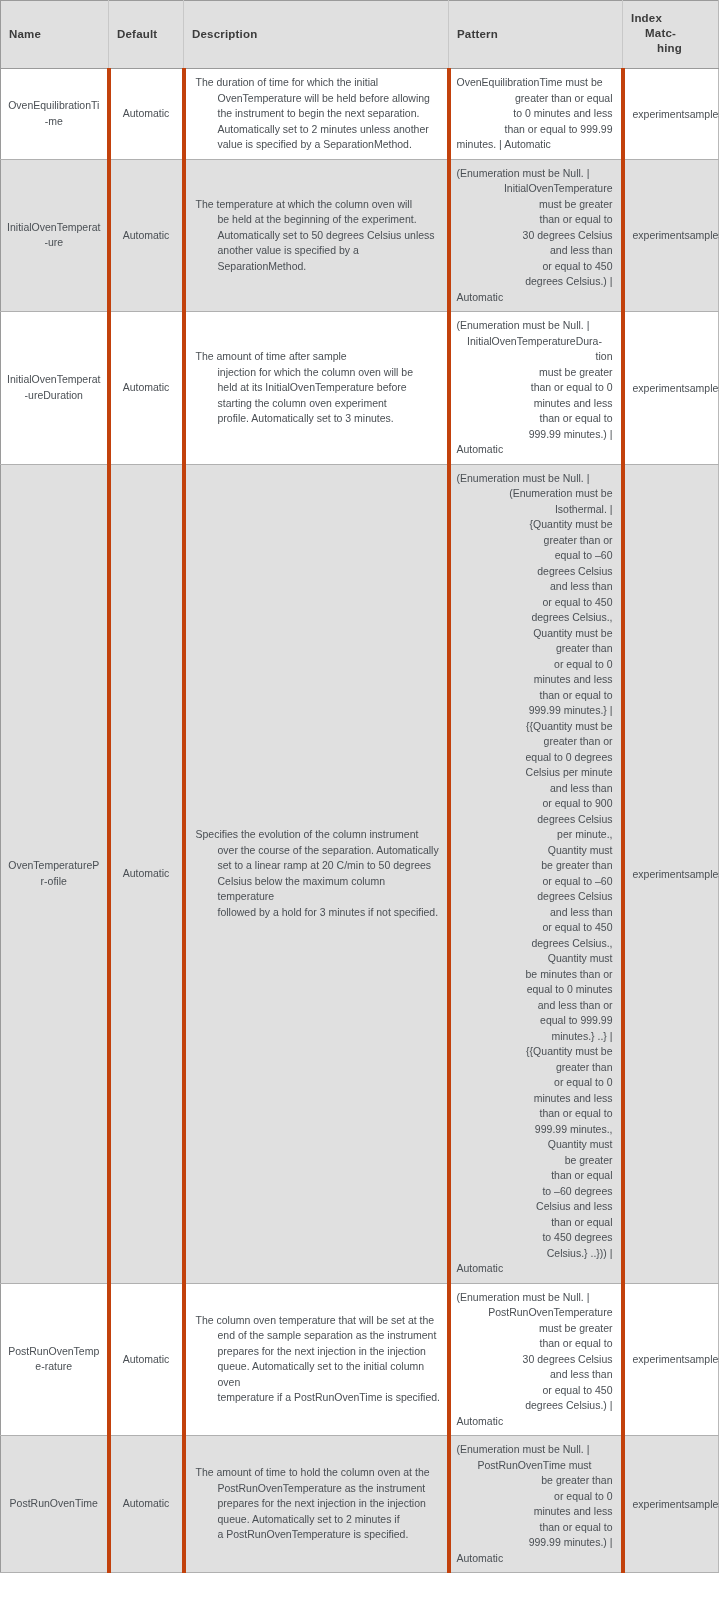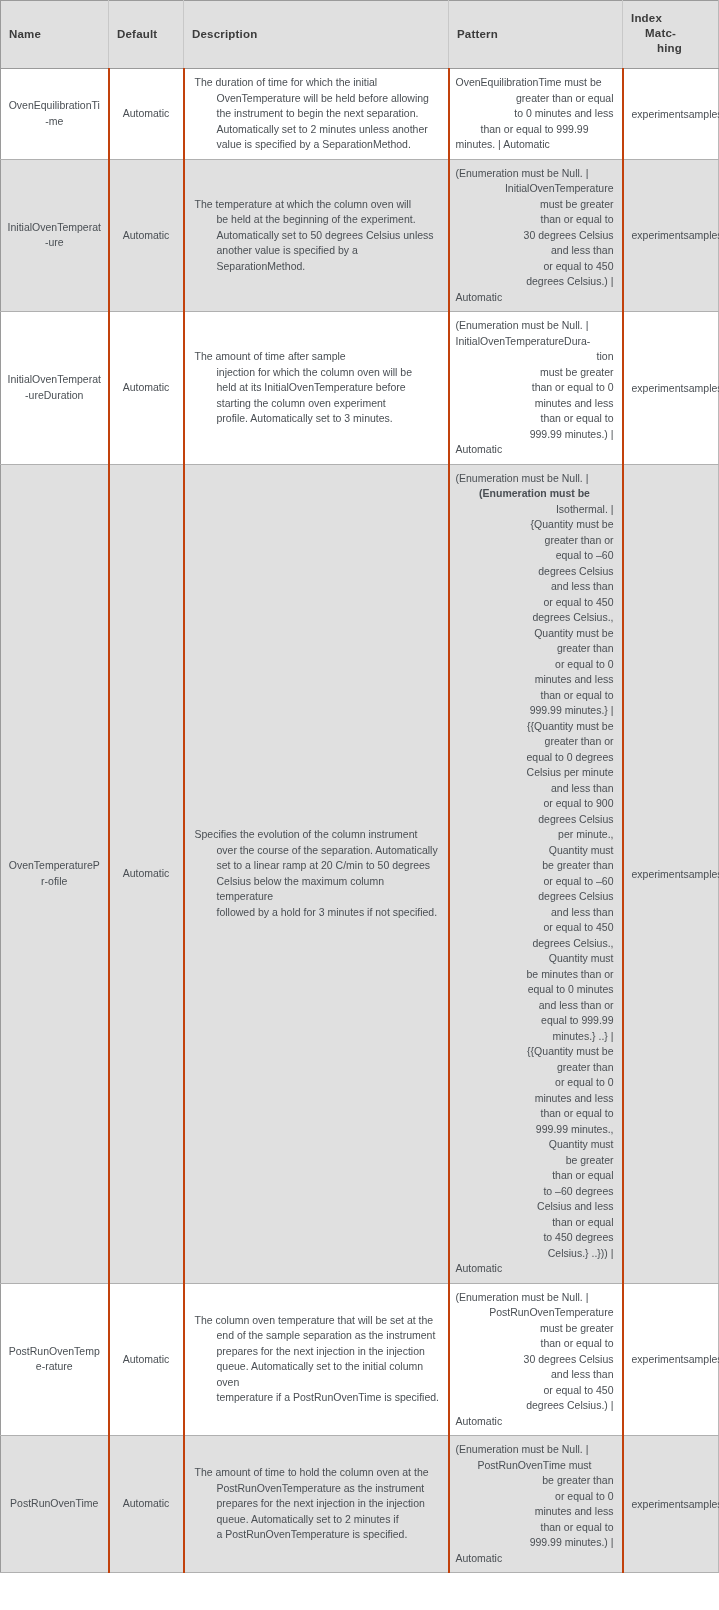--- a/index.html
+++ b/index.html
@@ -45,21 +45,21 @@
   thead th:last-child{border-right:none;}
   thead th.th-index{
     text-align:left;
     padding-left:8px;
     line-height:15px;
   }
   thead th.th-index .ix-l2{display:block;padding-left:14px;}
   thead th.th-index .ix-l3{display:block;padding-left:26px;}
 
   tbody td{
-    border-right:2px solid #c2410c;
+    border-right:4px solid #c2410c;
     border-bottom:1px solid #b0b0b0;
     vertical-align:middle;
     color:#4a4f54;
     font-size:10.5px;
     line-height:15.5px;
     padding:6px 8px;
   }
   tbody td:last-child{border-right:none;}
   tbody tr.odd td{background:#ffffff;}
   tbody tr.even td{background:#e0e0e0;}
@@ -131,21 +131,21 @@
             <span class="ln">The duration of time for which the initial</span>
             <span class="ln i">OvenTemperature will be held before allowing</span>
             <span class="ln i">the instrument to begin the next separation.</span>
             <span class="ln i">Automatically set to 2 minutes unless another</span>
             <span class="ln i">value is specified by a SeparationMethod.</span>
           </td>
           <td class="pattern">
             <span class="ln" style="text-align: left;">OvenEquilibrationTime must be</span>
             <span class="ln" style="text-align: right;">greater than or equal</span>
             <span class="ln" style="text-align: right;">to 0 minutes and less</span>
-            <span class="ln" style="text-align: center;">than or equal to 999.99</span>
+            <span class="ln" style="text-align: right;">than or equal to 999.99</span>
             <span class="ln" style="text-align: left;">minutes.  | Automatic</span>
           </td>
           <td class="index"><span class="ln">experiment</span><span class="ln">samples</span></td>
         </tr>
         <tr class="even">
           <td class="name"><span class="ln">InitialOvenTemperat-</span><span class="ln">ure</span></td>
           <td class="default">Automatic</td>
           <td class="desc">
             <span class="ln">The temperature at which the column oven will</span>
             <span class="ln i">be held at the beginning of the experiment.</span>
@@ -170,21 +170,21 @@
           <td class="default">Automatic</td>
           <td class="desc">
             <span class="ln">The amount of time after sample</span>
             <span class="ln i">injection for which the column oven will be</span>
             <span class="ln i">held at its InitialOvenTemperature before</span>
             <span class="ln i">starting the column oven experiment</span>
             <span class="ln i">profile.  Automatically set to 3 minutes.</span>
           </td>
           <td class="pattern">
             <span class="ln" style="text-align: left;">(Enumeration must be Null. |</span>
-            <span class="ln" style="text-align: left;">InitialOvenTemperatureDura-</span>
+            <span class="ln" style="text-align: center;">InitialOvenTemperatureDura-</span>
             <span class="ln" style="text-align: right;">tion</span>
             <span class="ln" style="text-align: right;">must be greater</span>
             <span class="ln" style="text-align: right;">than or equal to 0</span>
             <span class="ln" style="text-align: right;">minutes and less</span>
             <span class="ln" style="text-align: right;">than or equal to</span>
             <span class="ln" style="text-align: right;">999.99 minutes.) |</span>
             <span class="ln" style="text-align: left;">Automatic</span>
           </td>
           <td class="index"><span class="ln">experiment</span><span class="ln">samples</span></td>
         </tr>
@@ -193,21 +193,21 @@
           <td class="default">Automatic</td>
           <td class="desc">
             <span class="ln">Specifies the evolution of the column instrument</span>
             <span class="ln i">over the course of the separation.  Automatically</span>
             <span class="ln i">set to a linear ramp at 20 C/min to 50 degrees</span>
             <span class="ln i">Celsius below the maximum column temperature</span>
             <span class="ln i">followed by a hold for 3 minutes if not specified.</span>
           </td>
           <td class="pattern">
             <span class="ln" style="text-align: left;">(Enumeration must be Null. |</span>
-            <span class="ln" style="text-align: center; font-weight: bold;">(Enumeration must be</span>
+            <span class="ln" style="text-align: right;">(Enumeration must be</span>
             <span class="ln" style="text-align: right;">Isothermal. |</span>
             <span class="ln" style="text-align: right;">{Quantity must be</span>
             <span class="ln" style="text-align: right;">greater than or</span>
             <span class="ln" style="text-align: right;">equal to –60</span>
             <span class="ln" style="text-align: right;">degrees Celsius</span>
             <span class="ln" style="text-align: right;">and less than</span>
             <span class="ln" style="text-align: right;">or equal to 450</span>
             <span class="ln" style="text-align: right;">degrees Celsius.,</span>
             <span class="ln" style="text-align: right;">Quantity must be</span>
             <span class="ln" style="text-align: right;">greater than</span>

